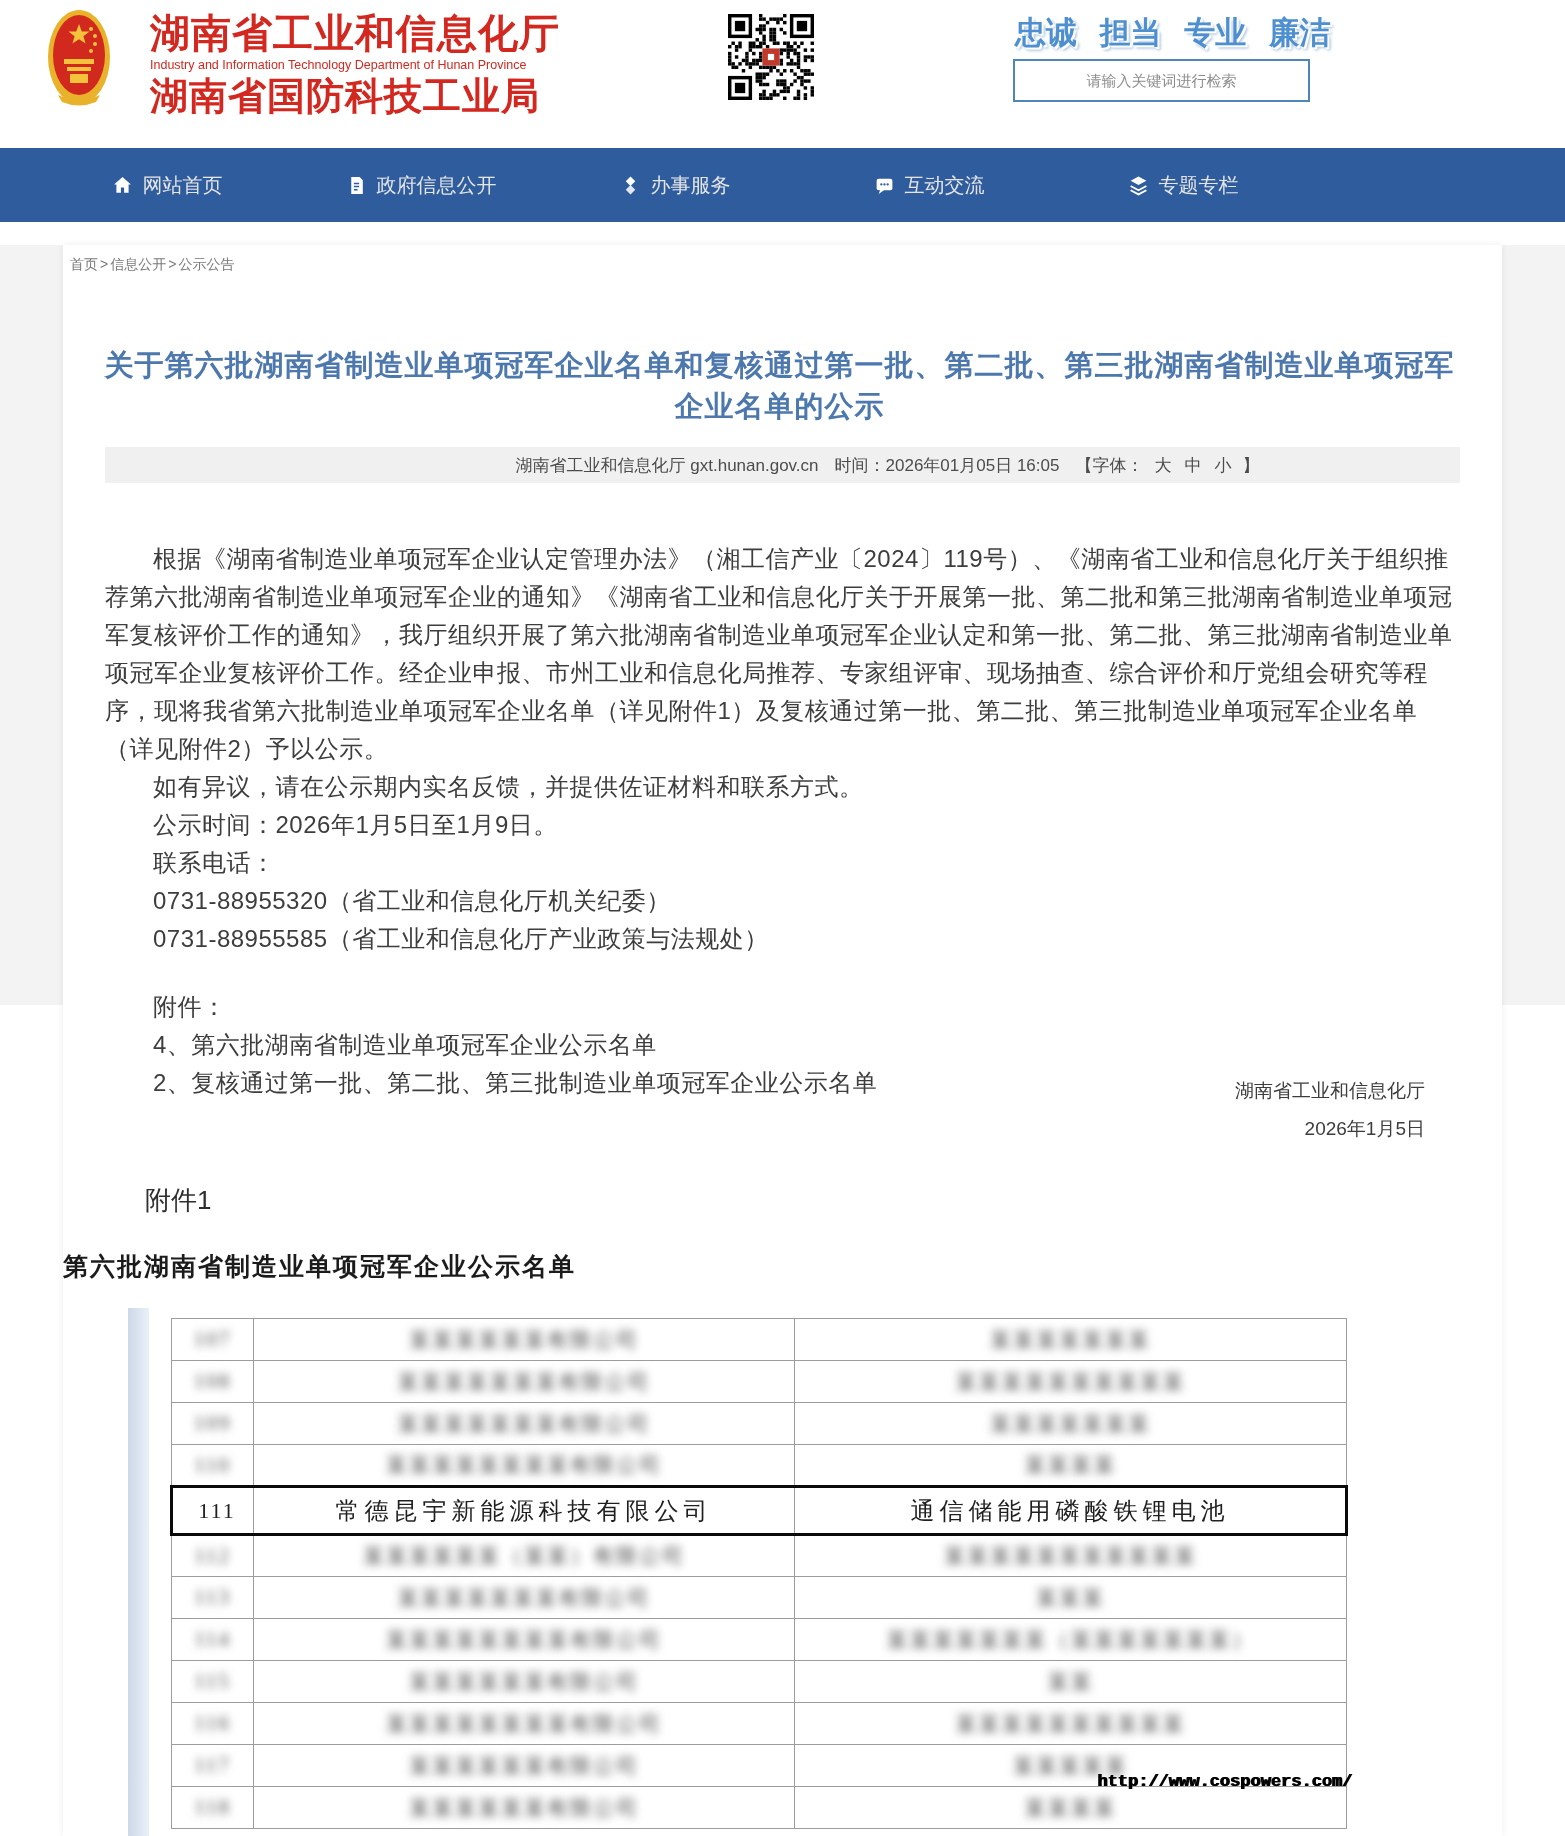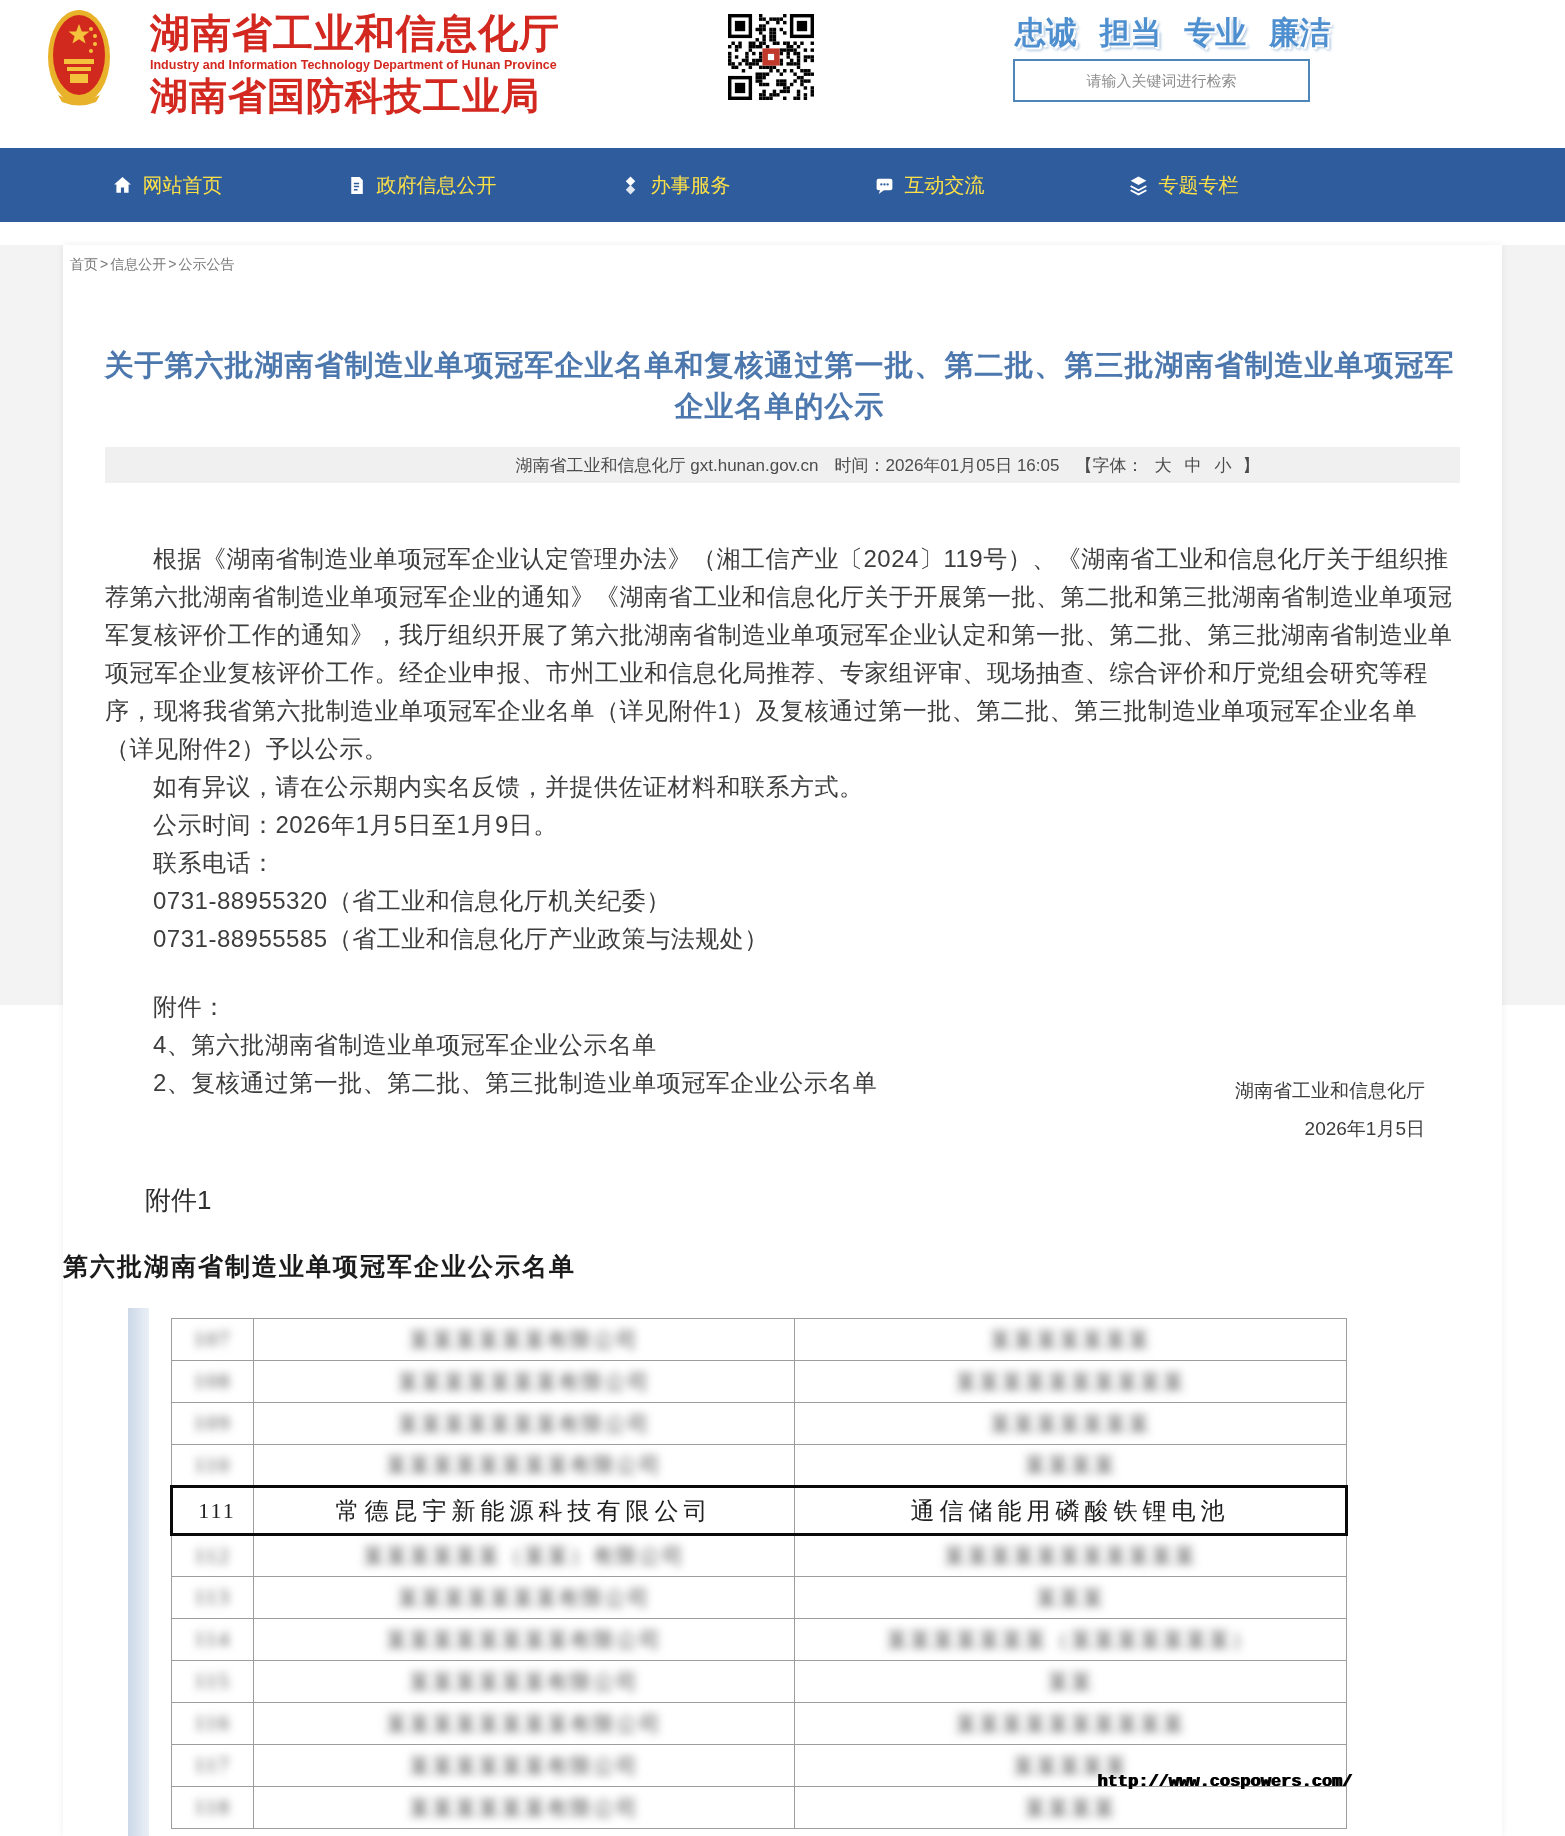--- a/index.html
+++ b/index.html
@@ -4,37 +4,37 @@
 <style>
   * { margin:0; padding:0; box-sizing:border-box; }
   body { background:#ffffff; font-family:"Liberation Sans", sans-serif; }
   .page { position:relative; width:1565px; height:1836px; margin:0 auto; background:#fff; overflow:hidden; }
 
   
   .header { position:absolute; top:0; left:0; width:100%; height:148px; background:#fff; }
   .emblem { position:absolute; left:46px; top:7px; width:66px; height:100px; }
   .org-titles { position:absolute; left:150px; top:10px; width:470px; }
   .org-cn  { font-size:40px; font-weight:bold; color:#d3281f; letter-spacing:1px; line-height:46px; }
-  .org-en  { font-size:12.5px; font-weight:bold; color:#d3281f; line-height:16px; margin-top:1px; }
+  .org-en  { font-size:12.5px; font-weight:normal; color:#d3281f; line-height:16px; margin-top:1px; }
   .org-cn2 { font-size:38px; font-weight:bold; color:#d3281f; letter-spacing:1px; line-height:44px; margin-top:1px; }
   .qr { position:absolute; left:728px; top:14px; width:86px; height:86px; background:#fff; }
   .qr svg { width:86px; height:86px; display:block; }
   .slogan { position:absolute; left:1015px; top:12px; width:295px; text-align:center;
             font-size:31px; font-weight:900; color:#4e8fd0; word-spacing:14px;
             text-shadow:1px 1px 0 #fff, 2px 2px 0 #fff, 3px 3px 3px #9db9d6; white-space:nowrap; }
   .search { position:absolute; left:1013px; top:59px; width:297px; height:43px;
             border:2px solid #4f86ba; background:#fff; font-size:15px; color:#444;
             text-align:center; outline:none; font-family:"Liberation Sans", sans-serif; }
   .search::placeholder { color:#8d8d8d; }
 
   
   .navbar { position:absolute; top:148px; left:0; width:100%; height:74px; background:#2e5c9d; }
   .nav-inner { position:absolute; left:40px; top:0; width:1270px; height:74px; display:flex; }
   .nav-item { flex:1; display:flex; align-items:center; justify-content:center; gap:10px;
-              color:#fde047; font-size:20px; text-decoration:none; cursor:pointer; }
+              color:#e5e5e5; font-size:20px; text-decoration:none; cursor:pointer; }
   .nav-icon { width:21px; height:21px; display:inline-block; }
   .nav-icon svg { width:21px; height:21px; display:block; }
 
   
   .gray-band { position:absolute; top:245px; left:0; width:100%; height:760px; background:#f3f3f3; }
   .card { position:absolute; top:245px; left:63px; width:1439px; height:1591px; background:#fff;
           box-shadow:0 0 7px rgba(0,0,0,.07); }
 
   .breadcrumb { position:absolute; left:70px; top:256px; font-size:14px; color:#787878; z-index:2; }
   .breadcrumb a { color:#787878; text-decoration:none; cursor:pointer; }

